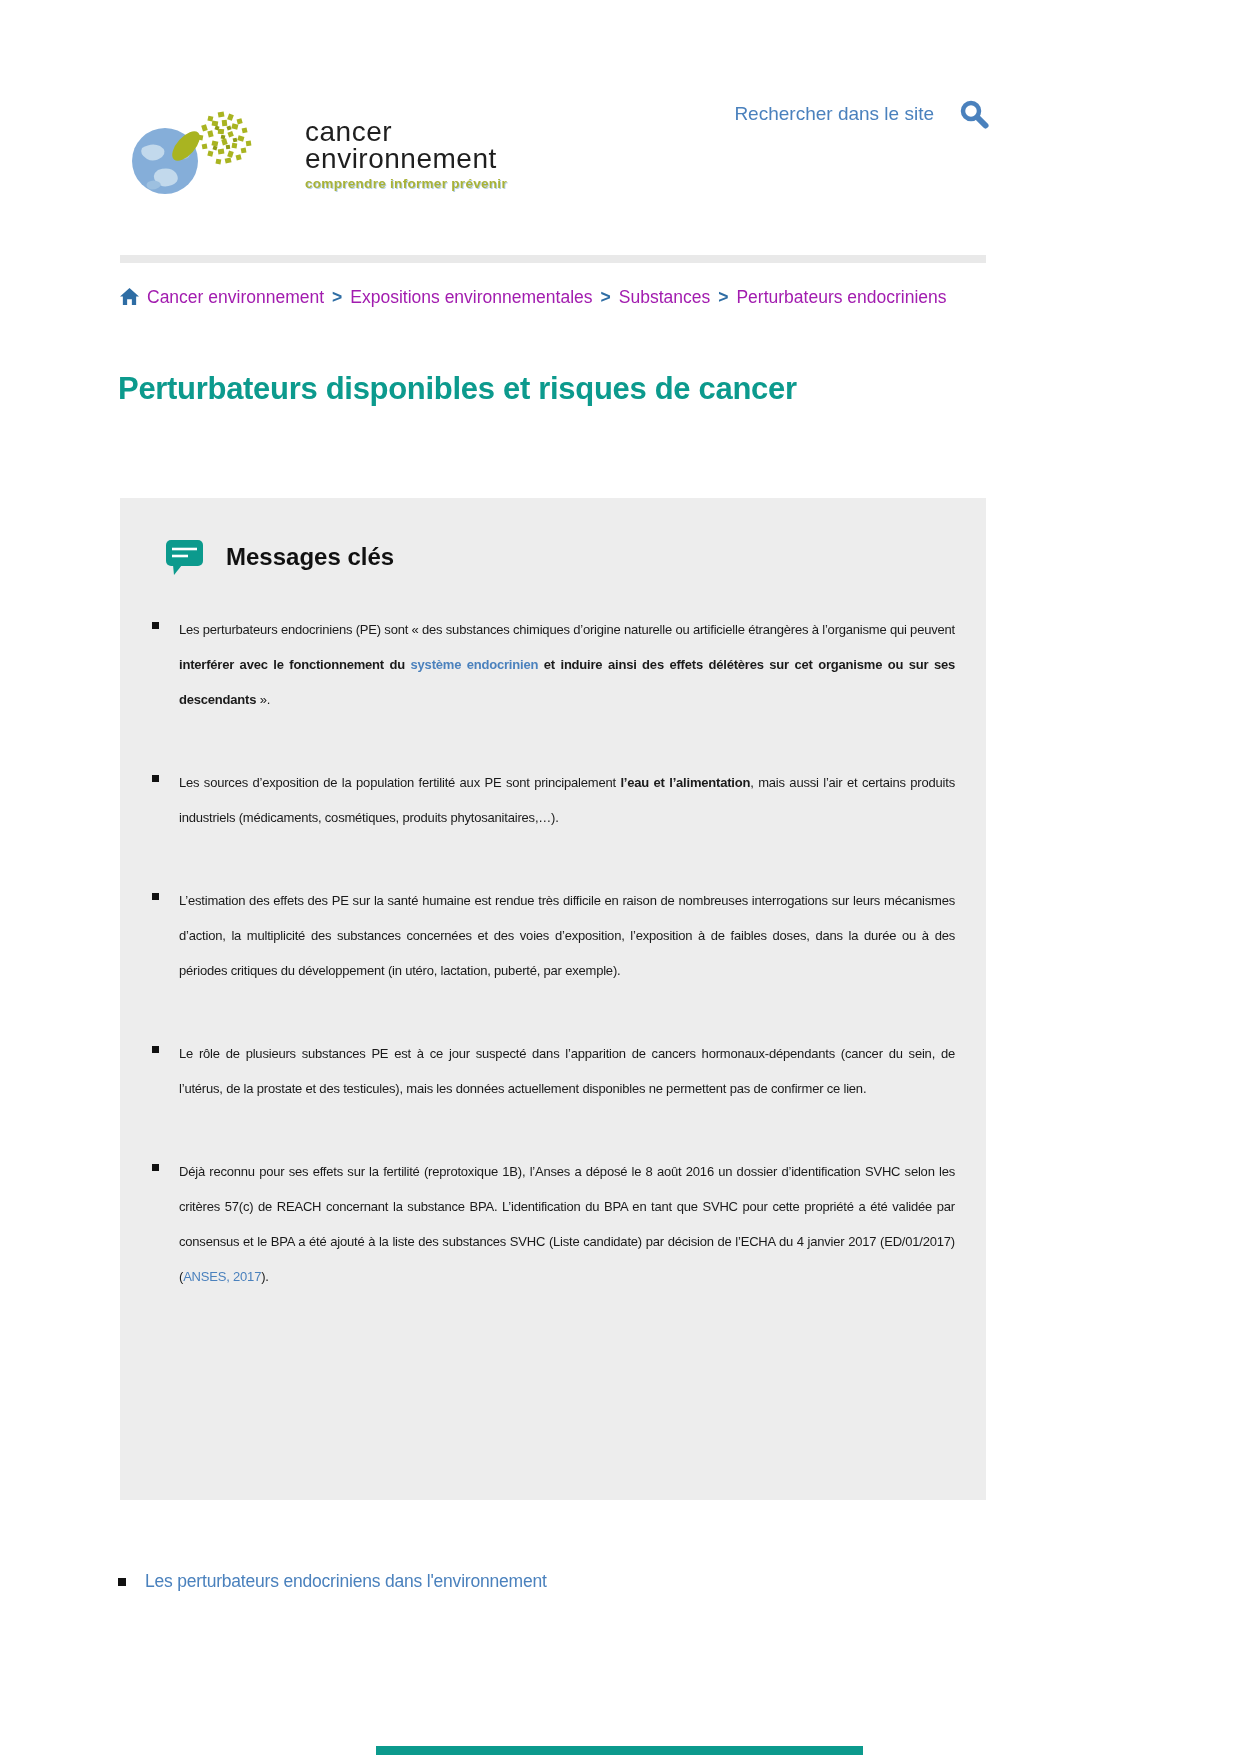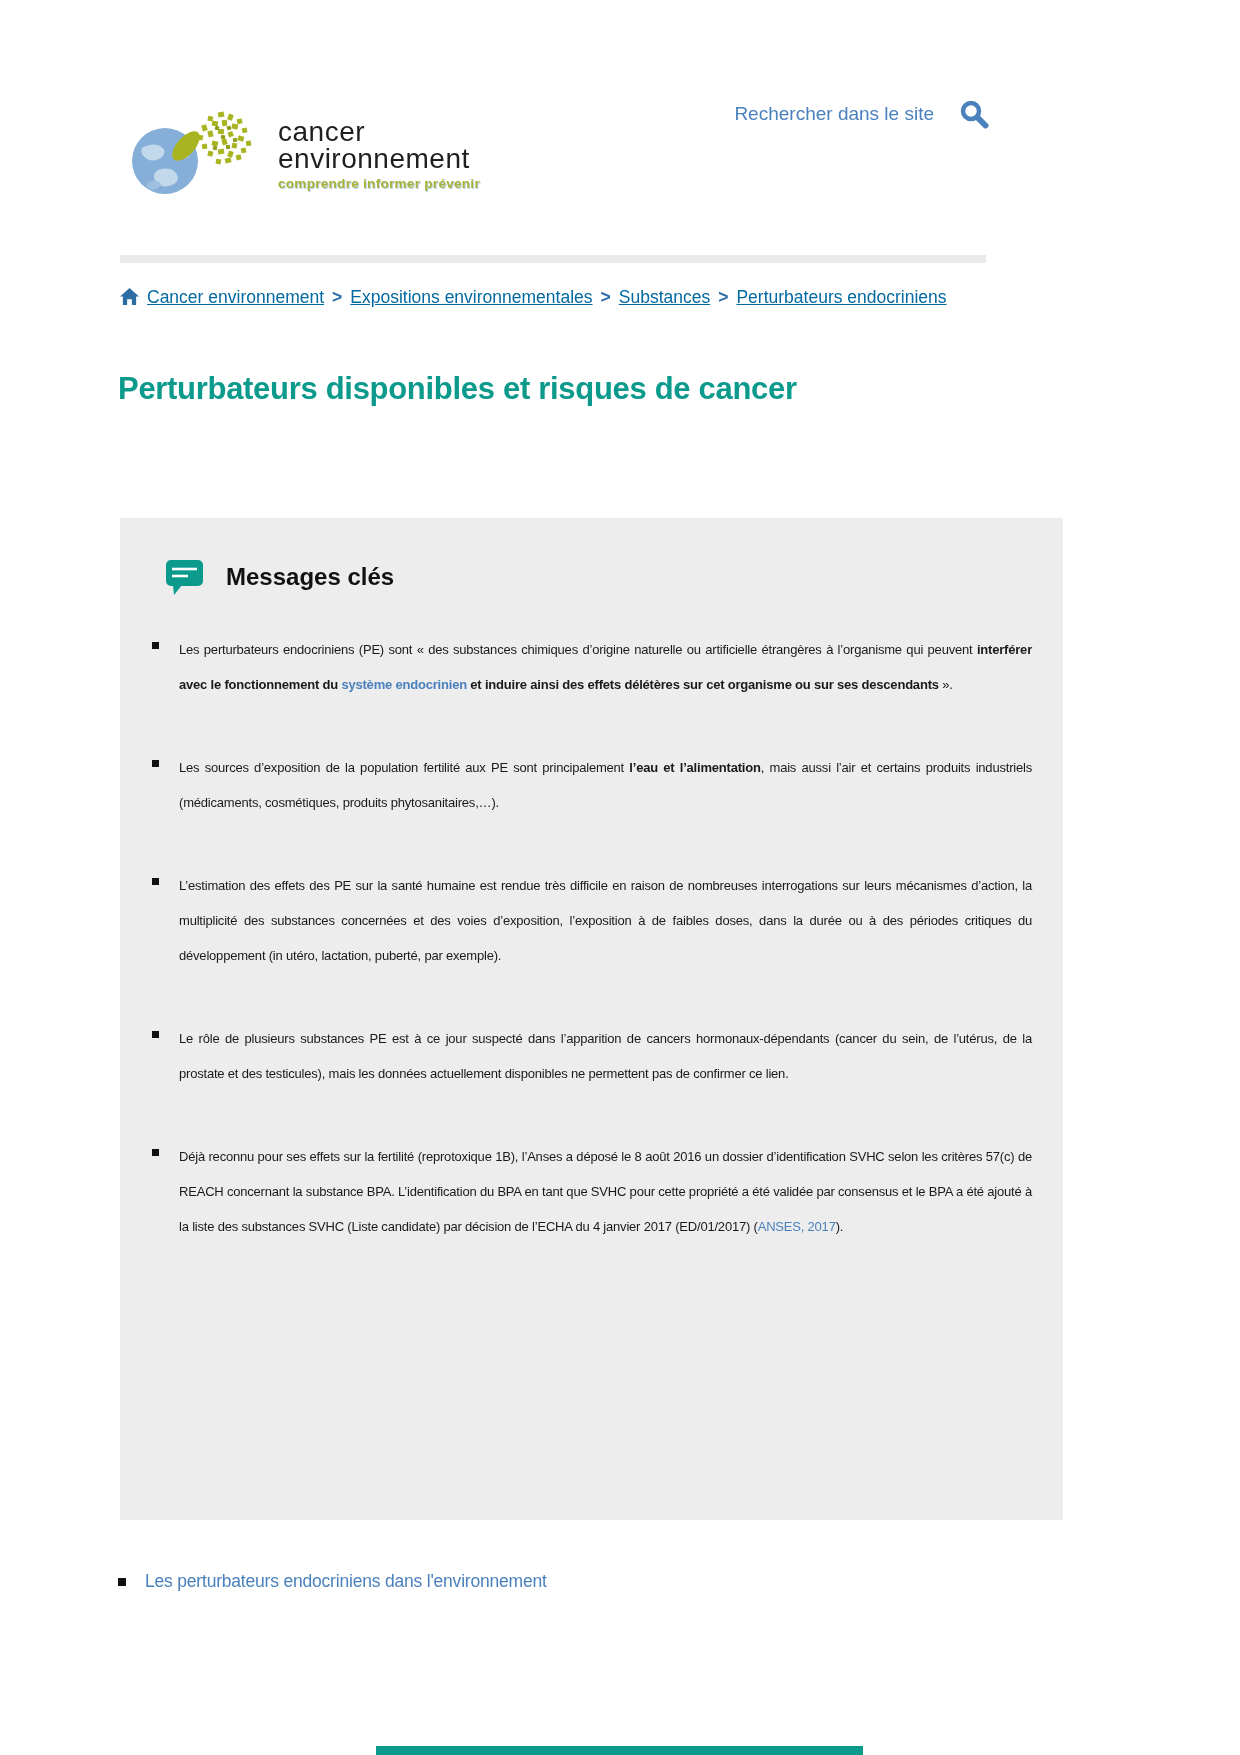--- a/index.html
+++ b/index.html
@@ -4,44 +4,44 @@
 <style>
   html,body{margin:0;padding:0;}
   body{
     width:1240px;height:1755px;position:relative;background:#ffffff;
     font-family:"Liberation Sans", sans-serif;color:#1a1a1a;overflow:hidden;
   }
   a{text-decoration:none;cursor:pointer;}
   .page{position:absolute;inset:0;}
 
   
-  .logo{position:absolute;left:128px;top:108px;display:flex;align-items:flex-start;}
+  .logo{position:absolute;left:128px;top:108px;display:flex;align-items:flex-start;gap:27px;}
   .logo-text{margin-left:12px;margin-top:10px;}
   .logo-line1,.logo-line2{font-size:28px;line-height:27px;color:#1f1f1f;letter-spacing:0.5px;}
   .logo-tagline{margin-top:4px;font-size:13.5px;font-weight:bold;color:#a9b237;
     text-shadow:1px 1px 0 rgba(120,170,210,0.55);letter-spacing:0.3px;}
   .search{position:absolute;top:98px;right:250px;display:flex;align-items:center;gap:24px;}
   .search-label{font-size:19px;color:#4a81bd;}
   .search-icon{display:block;}
 
   .divider{position:absolute;left:120px;top:255px;width:866px;height:8px;background:#e9e9e9;}
 
   
   .breadcrumb{position:absolute;left:120px;top:287px;display:flex;align-items:center;gap:8px;
     font-size:17.5px;color:#4a81bd;white-space:nowrap;}
-  .breadcrumb a{color:#0369a1;text-decoration:underline;}
+  .breadcrumb a{color:#a21caf;}
   .breadcrumb .sep{color:#2e6da4;font-weight:bold;}
   .home-icon{display:block;margin-top:-2px;}
 
   h1{position:absolute;left:118px;top:372px;margin:0;font-size:31px;line-height:34px;
     font-weight:bold;color:#0c9a8d;letter-spacing:-0.3px;}
 
   
-  .keybox{position:absolute;left:120px;top:498px;width:943px;height:1002px;background:#ededed;
-    box-sizing:border-box;padding:40px 31px 0 32px;margin-top:20px;}
+  .keybox{position:absolute;left:120px;top:498px;width:866px;height:1002px;background:#ededed;
+    box-sizing:border-box;padding:40px 31px 0 32px;}
   .keybox-head{display:flex;align-items:center;gap:20px;margin-left:12px;margin-bottom:36px;}
   .keybox-head h2{margin:0;font-size:24px;font-weight:bold;color:#111;}
   .bubble-icon{display:block;}
 
   .bullet{display:flex;margin-bottom:48px;}
   .bullet .sq{flex:0 0 auto;width:7px;height:7px;background:#111;margin-top:10px;}
   .bullet p{margin:0 0 0 20px;font-size:13px;line-height:35px;text-align:justify;
     letter-spacing:-0.2px;}
   .seg{color:#1a1a1a;}
   .b{font-weight:bold;}

